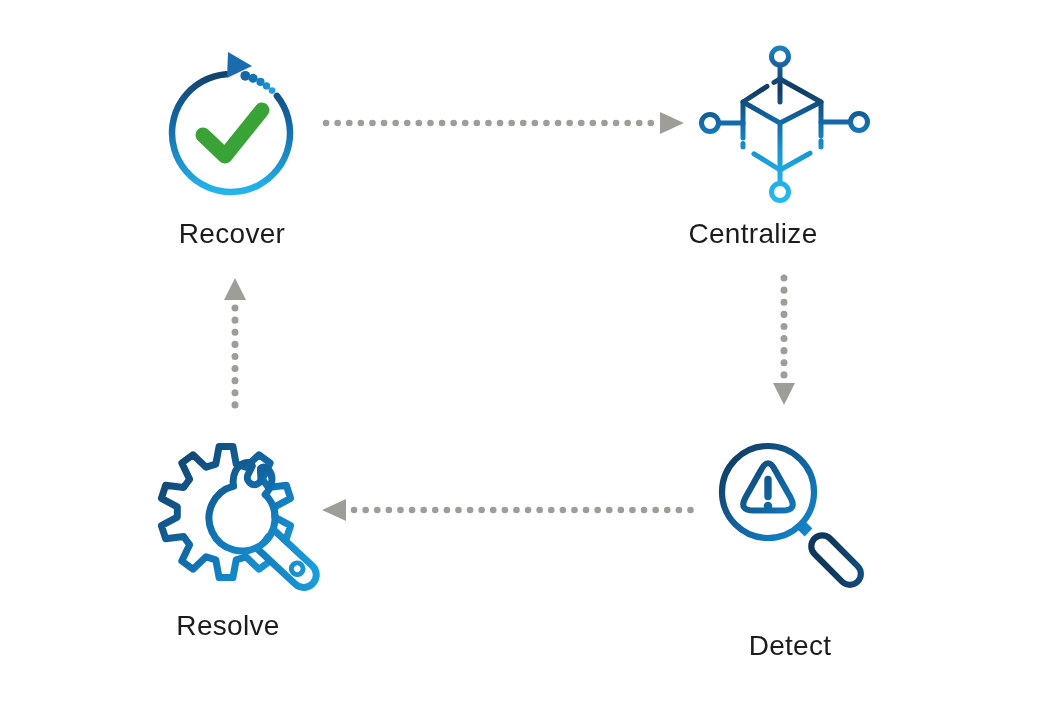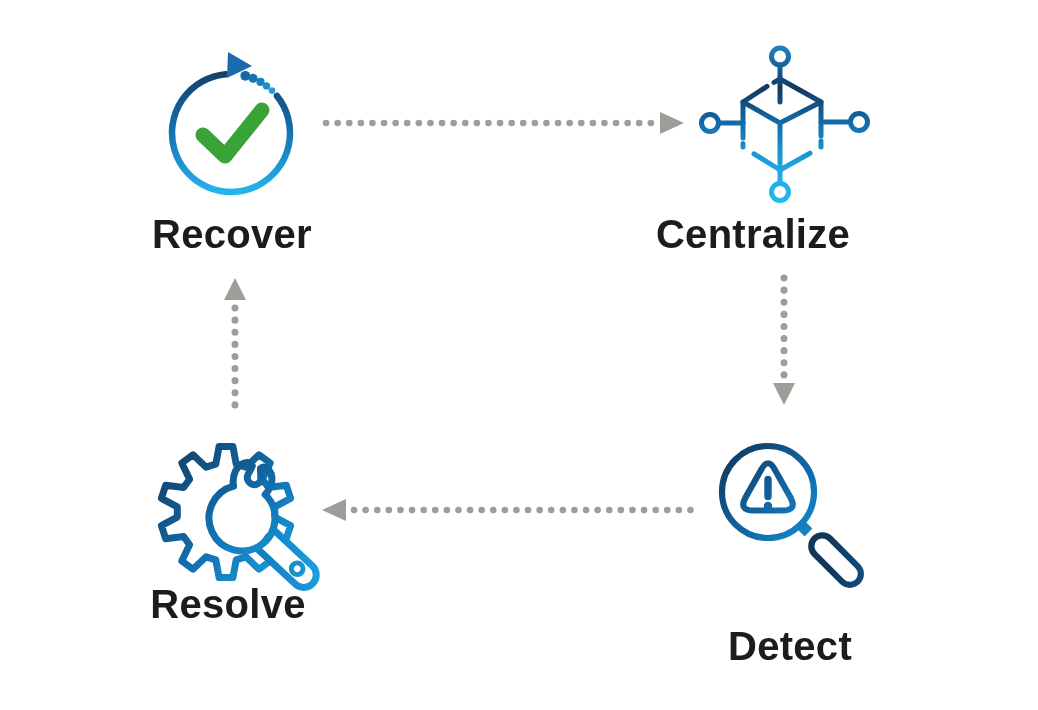--- a/index.html
+++ b/index.html
@@ -16,22 +16,22 @@
     overflow: hidden;
   }
   .icon-svg, .arrow-svg {
     position: absolute;
     display: block;
   }
   .node-label {
     position: absolute;
     width: 240px;
     text-align: center;
-    font-size: 40px;
-    font-weight: bold;
+    font-size: 28px;
+    font-weight: normal;
     letter-spacing: 0.3px;
     color: #1c1c1c;
     line-height: 40px;
     white-space: nowrap;
   }
 </style>
 </head>
 <body>
 
 <div class="canvas">
@@ -104,21 +104,21 @@
       <g transform="rotate(-47 88 80)">
         <path d="M 76 112 V 164 A 12.5 12.5 0 0 0 101 164 V 112" fill="#ffffff" stroke="url(#gs)" stroke-width="7" stroke-linejoin="round"></path>
         <circle cx="88.5" cy="155" r="5.8" fill="#ffffff" stroke="url(#gs)" stroke-width="5"></circle>
       </g>
       <g transform="rotate(15 88 80)" fill="none" stroke="url(#gs)" stroke-width="7" stroke-linecap="round" stroke-linejoin="round">
         <path d="M 104.5 51.4 A 33 33 0 1 1 71.5 51.4"></path>
         <path d="M 71.5 51.4 C 67 41 69 30.5 76.5 26 Q 81.5 23.5 84.5 27 L 82.5 37
                  A 7 7 0 0 0 96.5 38.5 L 93 27.5 Q 96 23.5 101 26.5 C 108 31 109.5 41 104.5 51.4"></path>
       </g>
     </svg>
-    <div class="node-label" style="left:108px; top:584px;">Resolve</div>
+    <div class="node-label" style="left:108px; top:606px;">Resolve</div>
   </div>
 
   <div>
     <svg class="icon-svg" style="left:712px; top:440px;" width="162" height="156" viewBox="0 0 162 156">
       <defs>
         <linearGradient id="gd" gradientUnits="userSpaceOnUse" x1="12" y1="10" x2="152" y2="148">
           <stop offset="0" stop-color="#10375c"></stop>
           <stop offset="0.45" stop-color="#1173b6"></stop>
           <stop offset="1" stop-color="#1fb6f4"></stop>
         </linearGradient>

